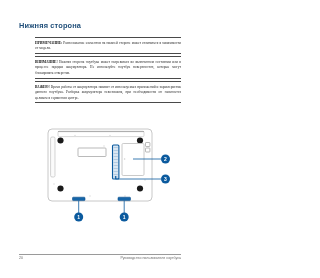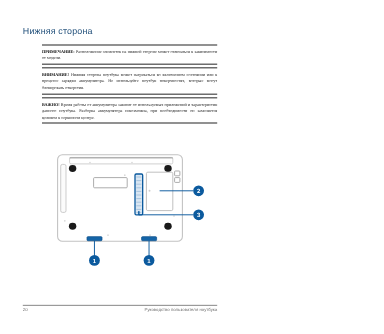--- a/index.html
+++ b/index.html
@@ -21,21 +21,21 @@
     inset: 0;
     background: #ffffff;
   }
 
   
   .page-title {
     position: absolute;
     left: 19px;
     top: 21px;
     font-family: "Liberation Sans", "DejaVu Sans", sans-serif;
-    font-weight: normal;
+    font-weight: bold;
     font-size: 7.4px;
     letter-spacing: 0.15px;
     color: #1f4e79;
     white-space: nowrap;
   }
 
   
   .notes {
     position: absolute;
     left: 35px;

